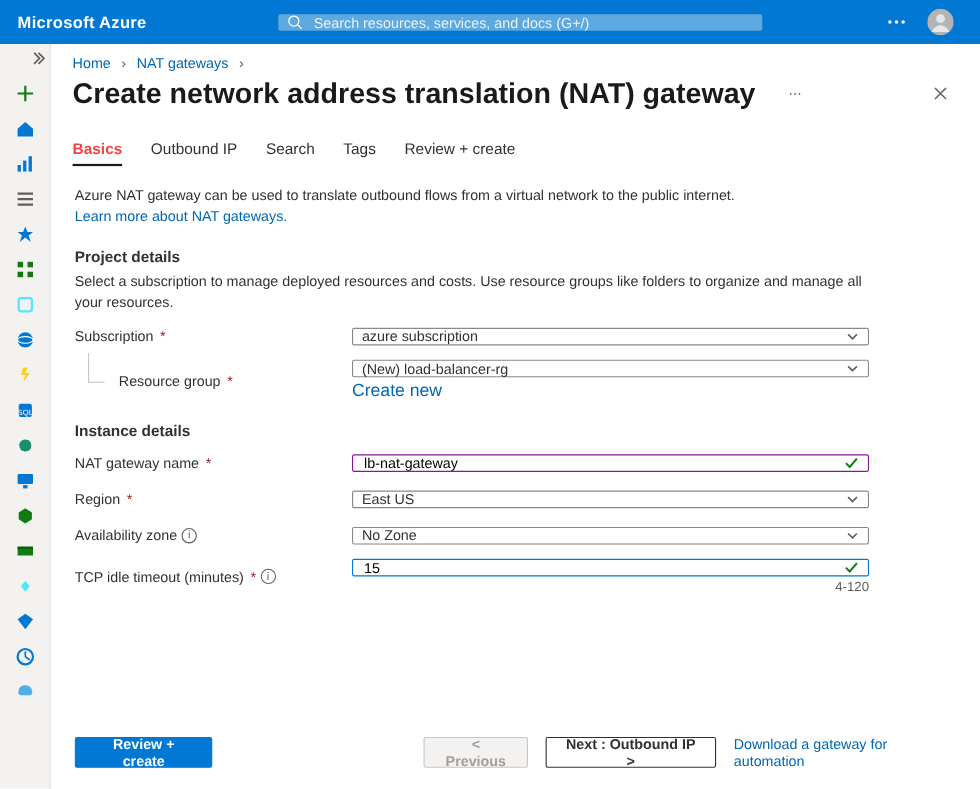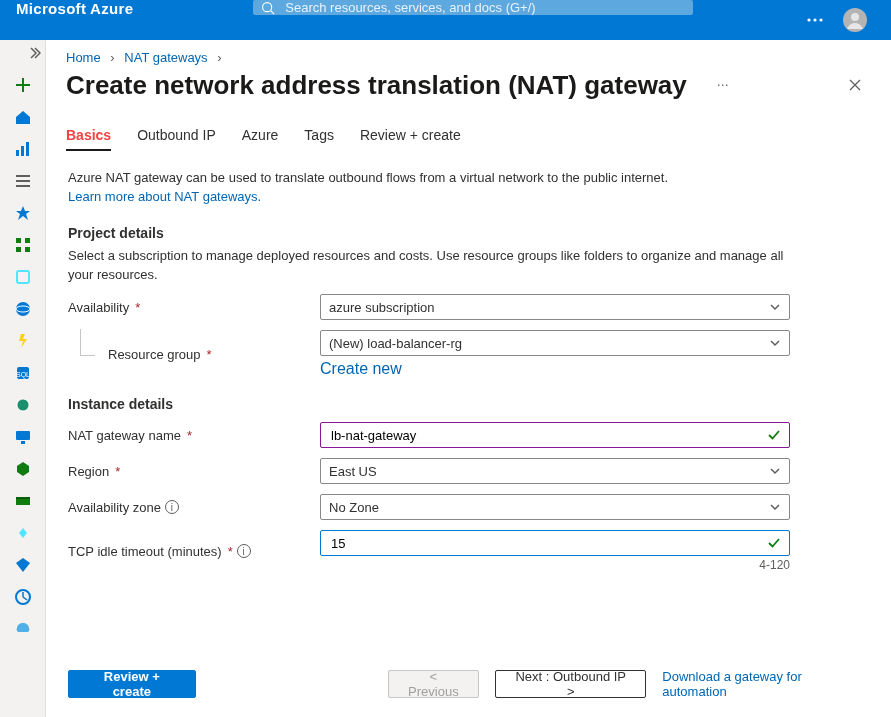--- a/index.html
+++ b/index.html
@@ -10,21 +10,21 @@
     --border:#8a8886;
     --border-light:#d2d0ce;
     --green:#107c10;
     --purple:#881798;
   }
   *{box-sizing:border-box;font-family:"Segoe UI","Segoe UI Web",Arial,sans-serif;}
   html,body{margin:0;padding:0;height:100%;width:891px;background:#fff;color:var(--text);font-size:13px;}
   body{display:flex;flex-direction:column;height:717px;}
 
   
-  .topbar{height:40px;background:var(--azure-blue);display:flex;align-items:flex-start;color:#fff;padding:0 16px 0 16px;}
+  .topbar{height:40px;background:var(--azure-blue);display:flex;align-items:center;color:#fff;padding:0 16px 0 16px;}
   .brand{font-size:15px;font-weight:600;letter-spacing:.3px;}
   .search-wrap{margin-left:120px;flex:0 0 440px;height:15px;background:#5ea8e0;border-radius:2px;display:flex;align-items:center;padding:0 8px;color:#fff;}
   .search-wrap svg{flex:0 0 auto;}
   .search-input{background:transparent;border:0;outline:0;color:#fff;font-size:13px;flex:1;margin-left:8px;}
   .search-input::placeholder{color:#e8f1fa;}
   .top-spacer{flex:1;}
   .tb-icon{width:40px;height:40px;display:flex;align-items:center;justify-content:center;color:#fff;}
 
   
   .shell{flex:1;display:flex;min-height:0;}
@@ -56,35 +56,35 @@
   .link{color:var(--link);text-decoration:none;}
   .section-h{font-weight:600;font-size:14px;margin:18px 0 6px;}
 
   .form-row{display:flex;align-items:center;margin:10px 0;}
   .form-row.indented .label{padding-left:40px;position:relative;}
   .form-row.indented .label::before{content:"";position:absolute;left:12px;top:-14px;width:14px;height:26px;border-left:1px solid #c8c6c4;border-bottom:1px solid #c8c6c4;}
   .label{flex:0 0 252px;font-size:13px;padding:4px 8px 4px 0;display:flex;align-items:center;gap:4px;}
   .req{color:#a4262c;margin-left:2px;}
   .control{flex:0 0 470px;}
 
-  .select,.textbox{width:100%;height:26px;border:1px solid var(--border);border-radius:2px;background:#fff;padding:0 26px 0 8px;font-size:13px;color:#323130;position:relative;display:flex;align-items:center;}
+  .select,.textbox{width:100%;height:16px;border:1px solid var(--border);border-radius:2px;background:#fff;padding:0 26px 0 8px;font-size:13px;color:#323130;position:relative;display:flex;align-items:center;}
   .select{cursor:pointer;}
   .caret{position:absolute;right:8px;top:50%;transform:translateY(-50%);color:#605e5c;}
   .textbox input{border:0;outline:0;width:100%;height:100%;font-size:13px;background:transparent;}
   .valid{position:absolute;right:8px;top:50%;transform:translateY(-50%);color:var(--green);}
   .state-purple{border-color:var(--purple);}
   .state-blue{border-color:var(--azure-blue);}
   .hint-right{text-align:right;font-size:12px;color:#605e5c;margin-top:2px;}
   .sublink{display:block;margin-top:4px;color:var(--link);font-size:16px;text-decoration:none;}
 
   .info-icon{display:inline-flex;width:14px;height:14px;border:1px solid #605e5c;border-radius:50%;align-items:center;justify-content:center;font-size:10px;color:#605e5c;}
 
   
   .footer{border-top:1px solid transparent;padding:18px 22px;display:flex;align-items:center;gap:16px;margin-top:auto;}
-  .btn{height:28px;padding:0 14px;font-size:13px;border-radius:2px;cursor:pointer;display:inline-flex;align-items:center;}
+  .btn{height:28px;padding:0 14px;font-size:13px;border-radius:2px;cursor:pointer;display:inline-flex;align-items:center;font-weight:bold;}
   .btn-primary{background:var(--azure-blue);color:#fff;border:1px solid var(--azure-blue);font-weight:600;}
   .btn-secondary{background:#fff;border:1px solid #323130;color:#323130;}
   .btn-disabled{background:#f3f2f1;border:1px solid #c8c6c4;color:#a19f9d;cursor:not-allowed;}
 </style>
 </head>
 <body>
 
 <div class="topbar">
   <div class="brand">Microsoft Azure</div>
   <div class="search-wrap">
@@ -237,37 +237,37 @@
       <div class="close-x">
         <svg width="14" height="14" viewBox="0 0 14 14">
             <path d="M2 2l10 10M12 2L2 12" stroke="#605e5c" stroke-width="1.3"></path>
           </svg>
       </div>
     </div>
 
     <div class="tabs">
       <div class="tab active">Basics</div>
       <div class="tab">Outbound IP</div>
-      <div class="tab">Azure</div>
+      <div class="tab">Search</div>
       <div class="tab">Tags</div>
       <div class="tab">Review + create</div>
     </div>
 
     <div class="content">
       <div class="para">
         <span>Azure NAT gateway can be used to translate outbound flows from a virtual network to the public internet.</span><br>
         <a href="#" class="link">Learn more about NAT gateways.</a>
       </div>
 
       <div class="section-h">Project details</div>
       <div class="para">Select a subscription to manage deployed resources and costs. Use resource groups like folders to organize and manage all your resources.</div>
 
       <div class="form-row">
         <div class="label">
-          <span>Availability</span>
+          <span>Subscription</span>
             <span class="req">*</span>
         </div>
         <div class="control">
           <div class="select">
             <span>azure subscription</span>
             <svg class="caret" width="12" height="12" viewBox="0 0 12 12">
                 <path d="M2 4l4 4 4-4" stroke="#605e5c" stroke-width="1.5" fill="none"></path>
               </svg>
           </div>
         </div>

